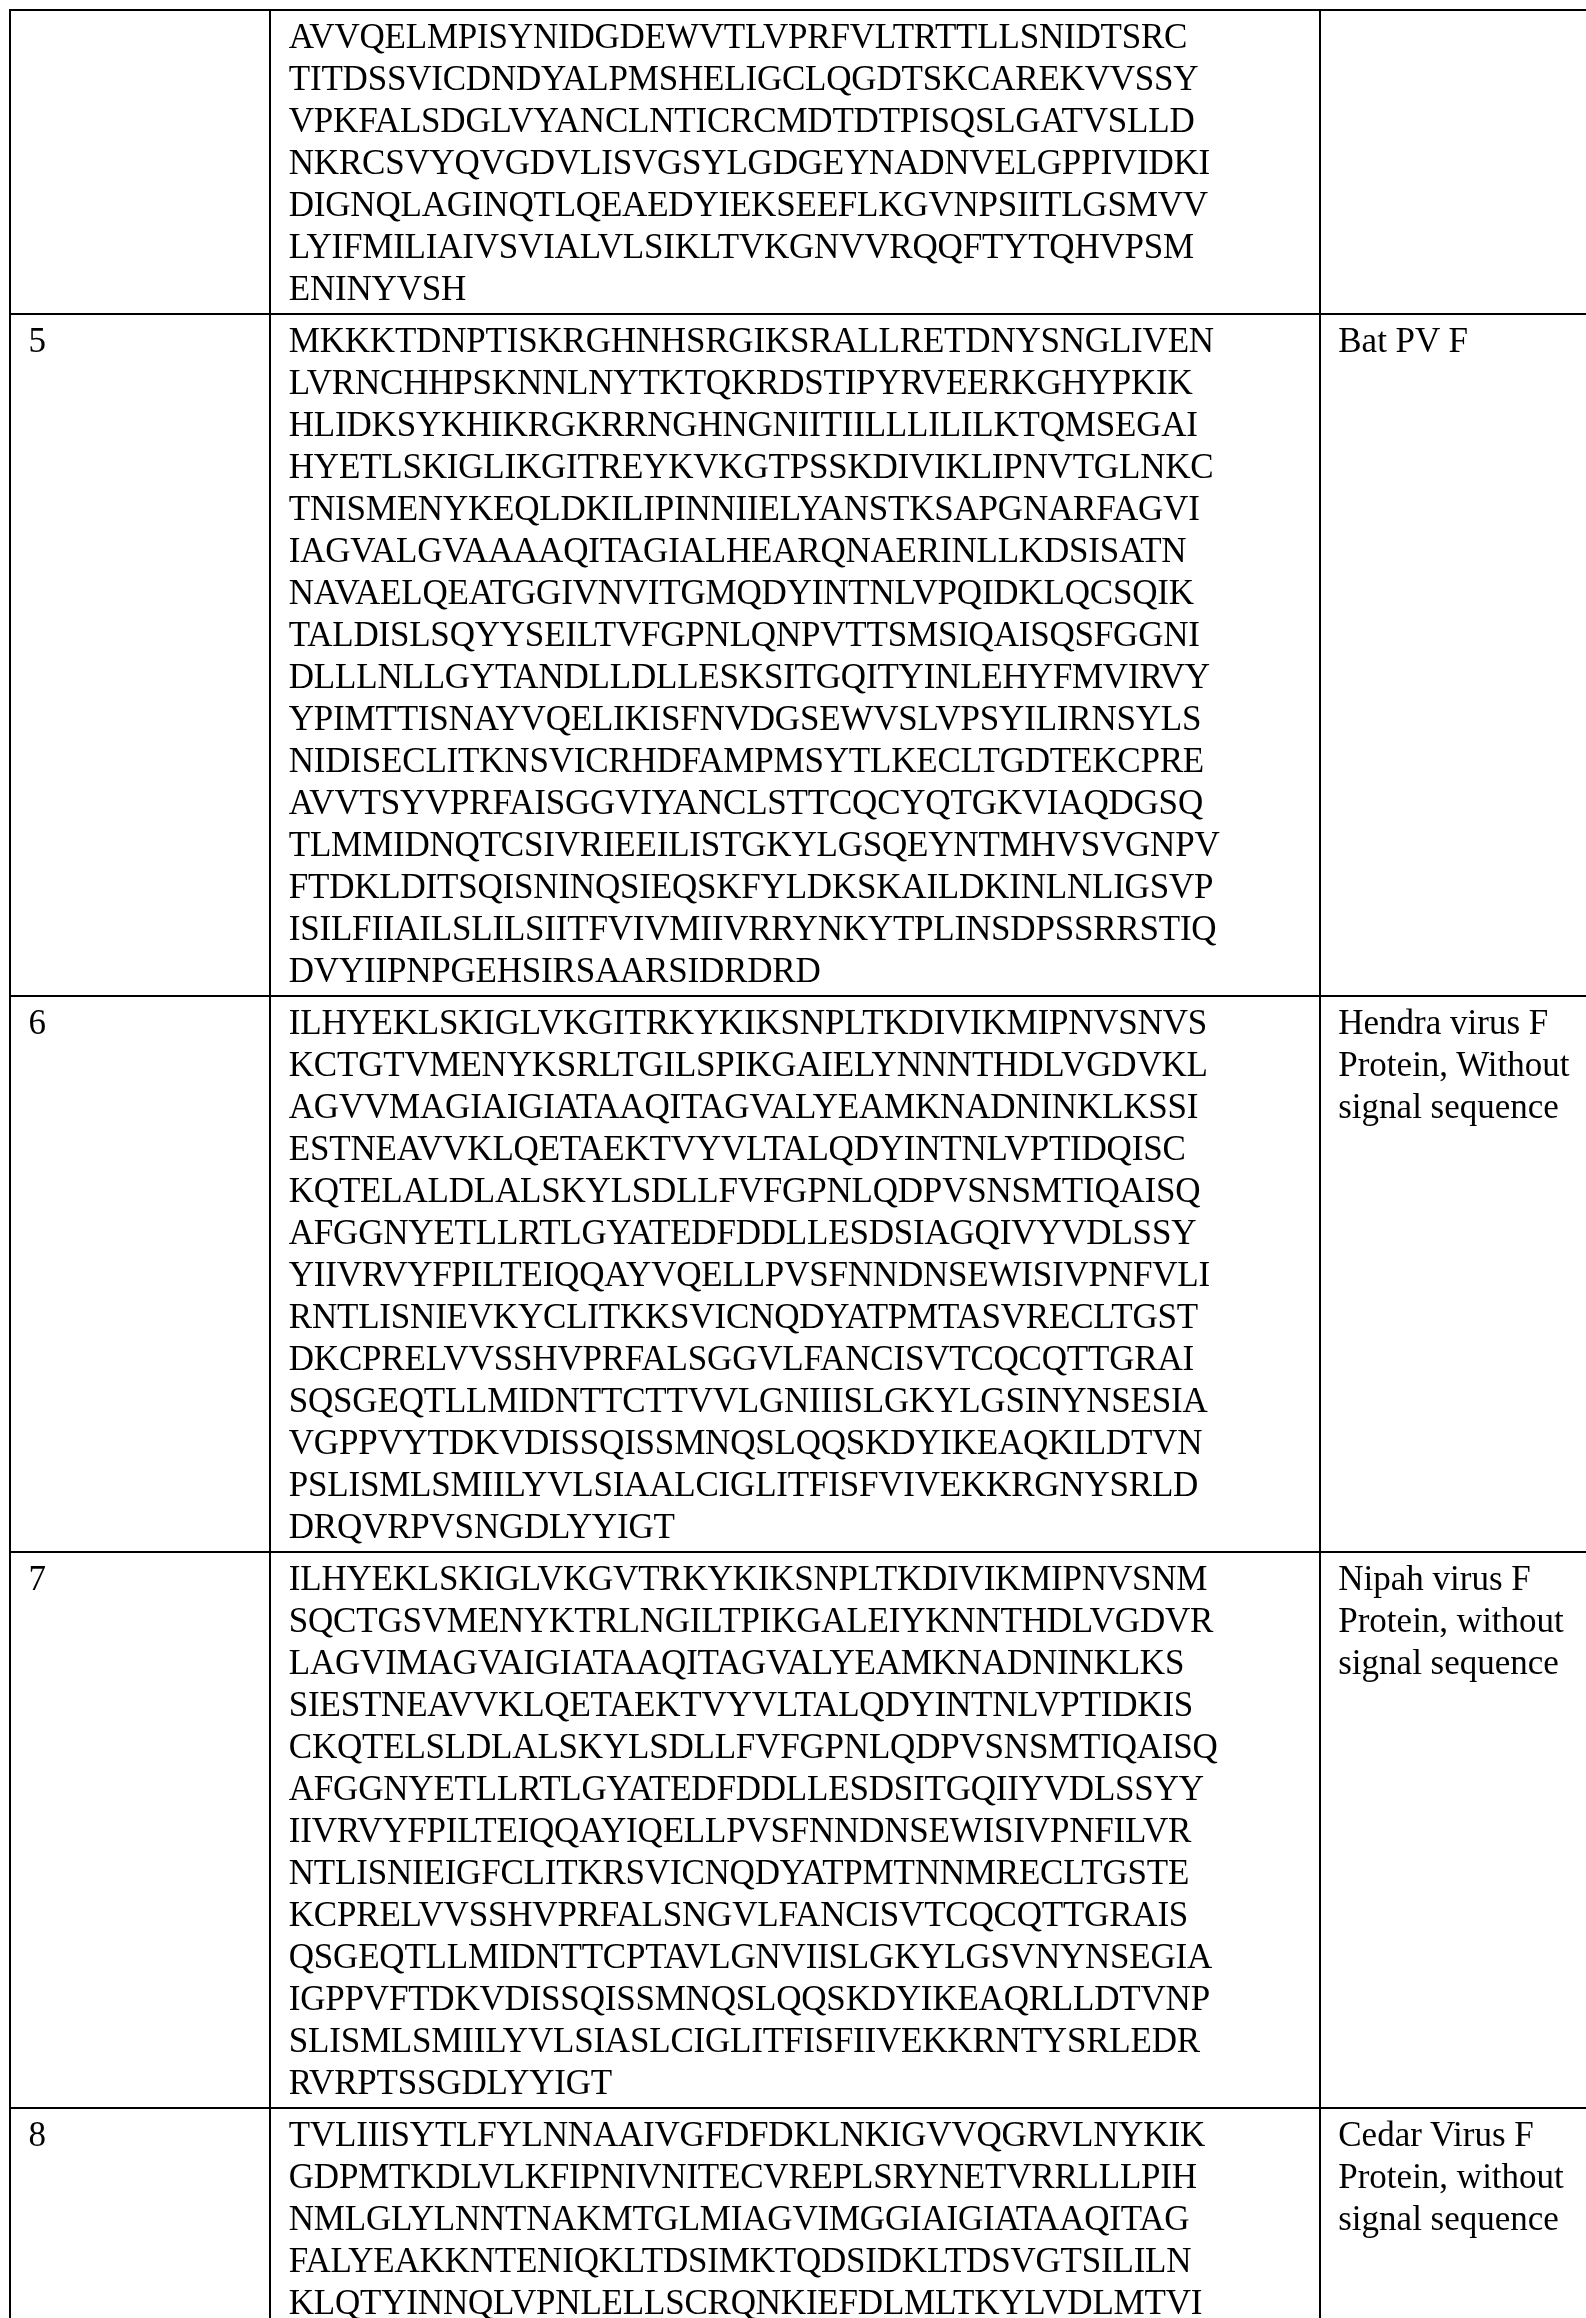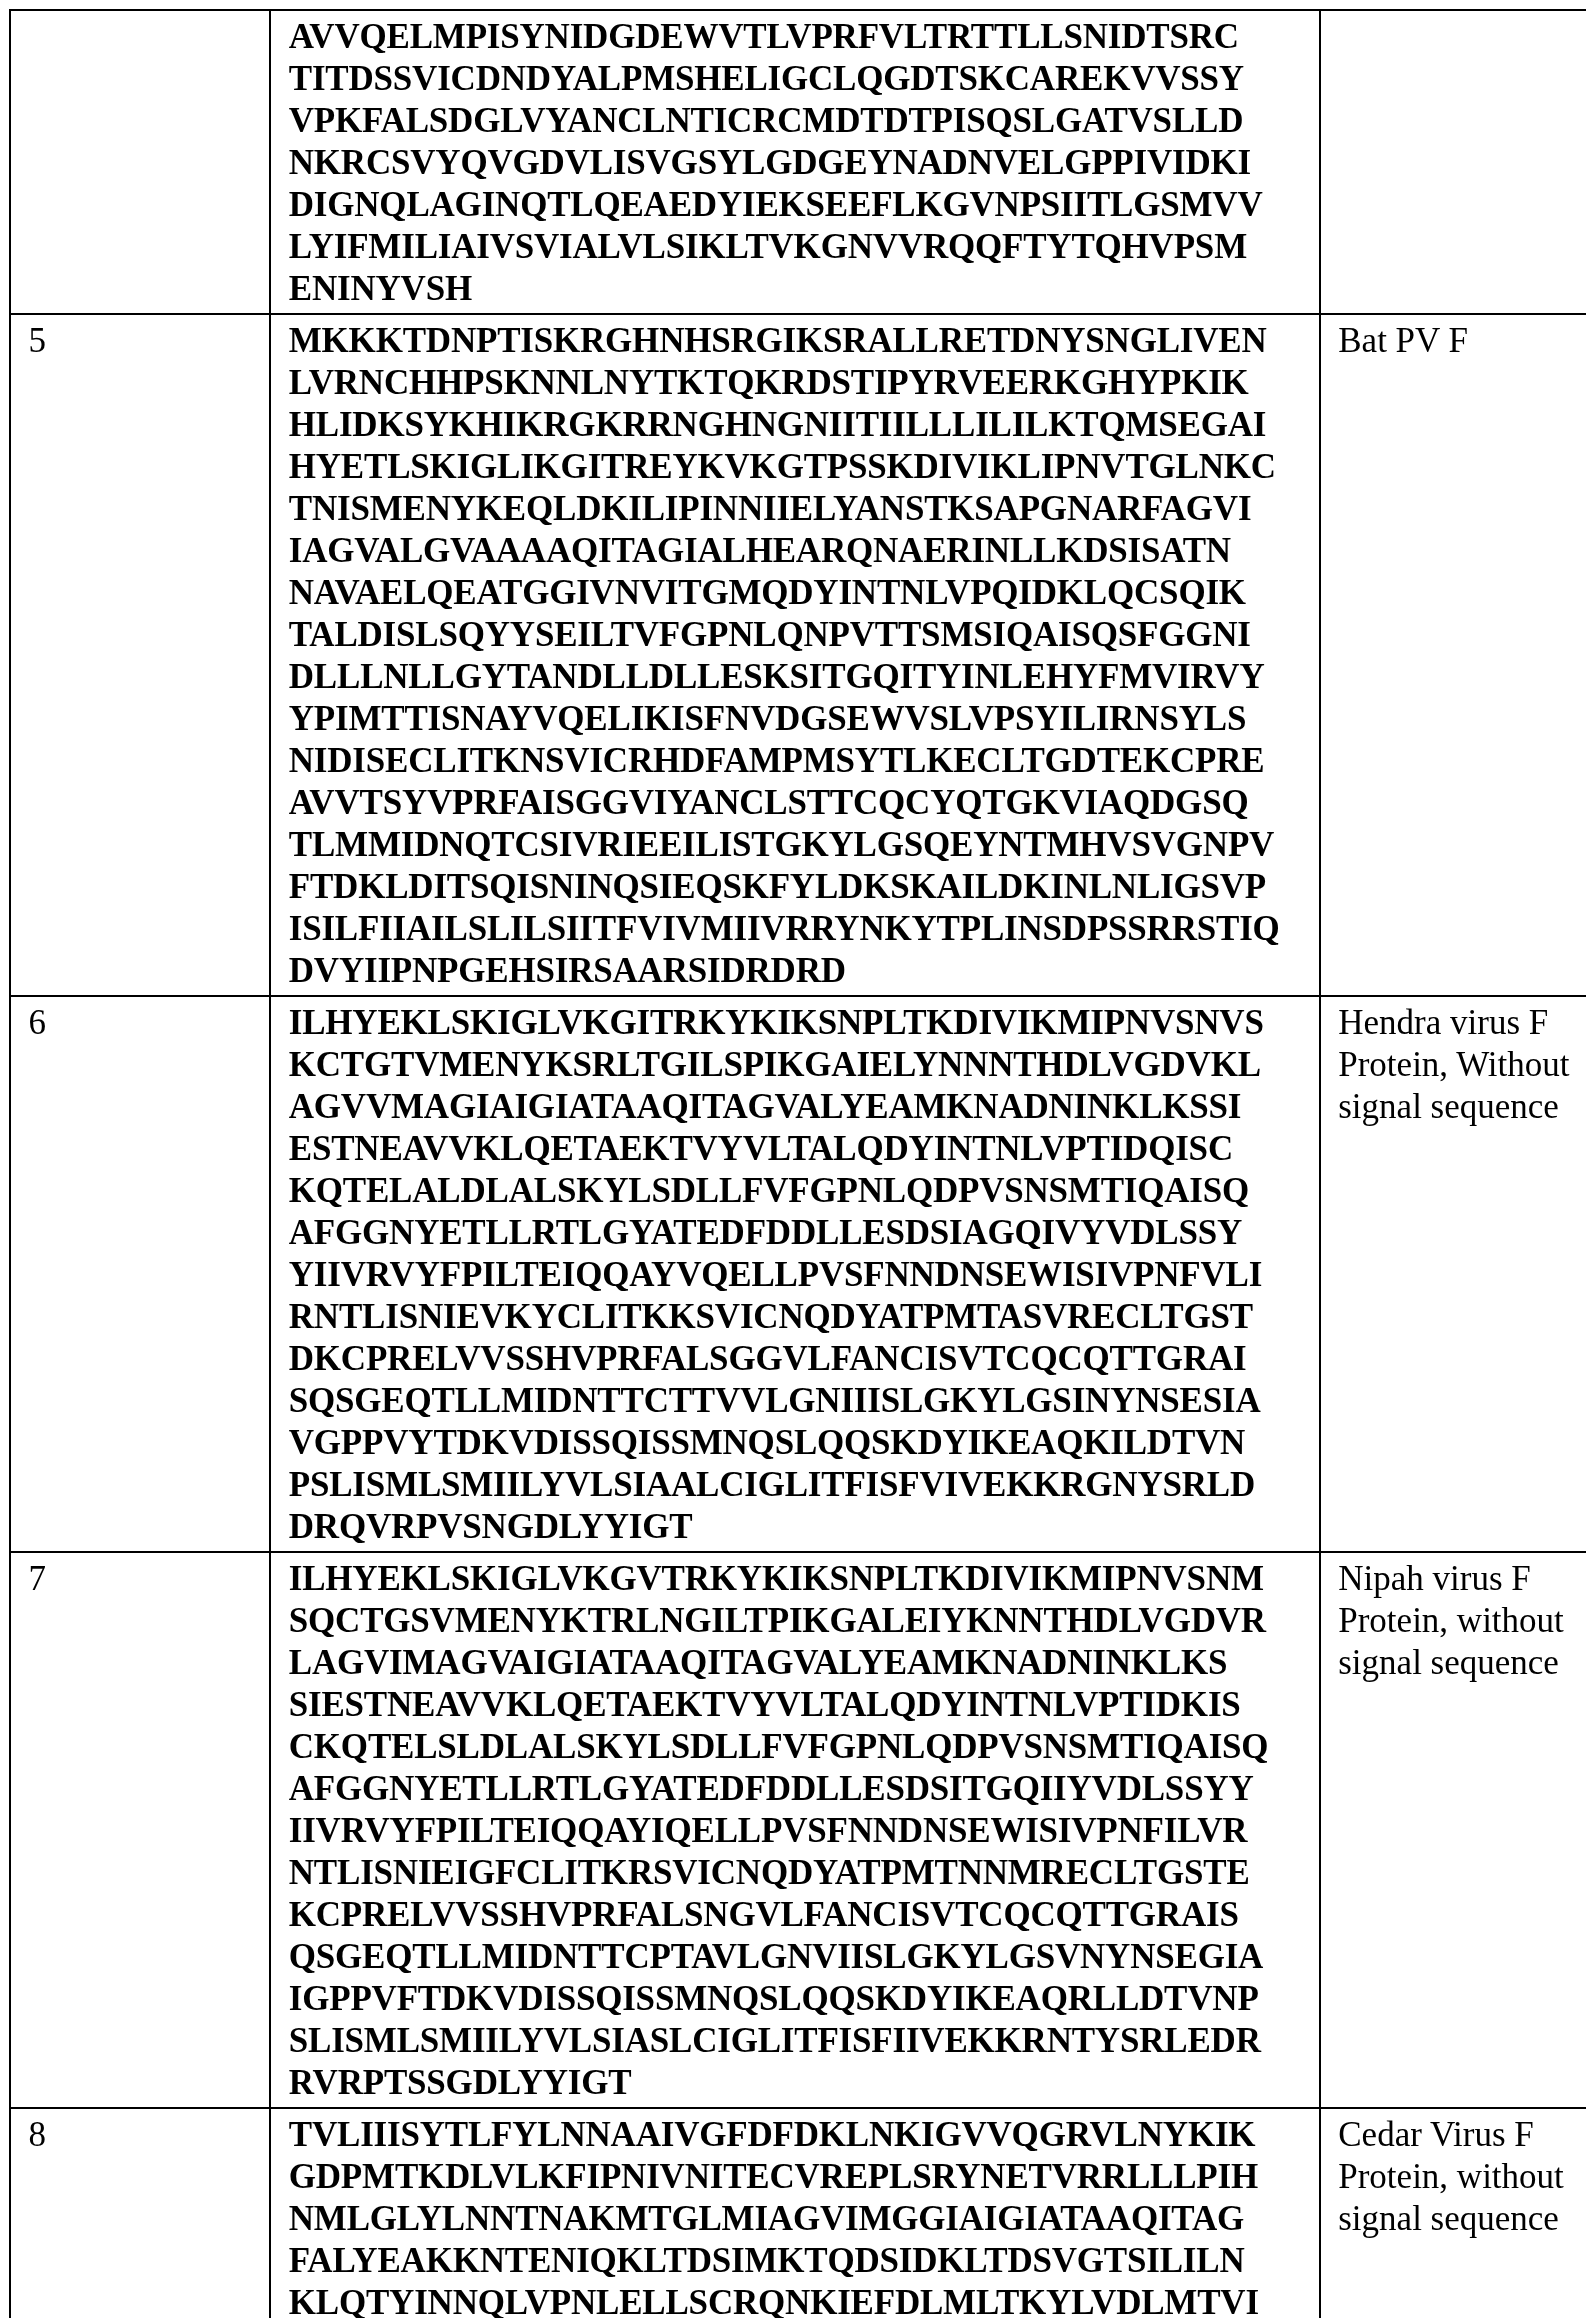--- a/index.html
+++ b/index.html
@@ -15,21 +15,21 @@
   .seq-table td {
     border: 2.4px solid #000;
     vertical-align: top;
     padding: 4.8px 14.5px 3.2px 17.7px;
     font-size: 35px;
     line-height: 42px;
   }
   .seq-table td.col-id { width: 226px; }
   .seq-table td.col-seq { width: 1025px; padding-left: 17.7px; padding-right: 4.8px; }
   .seq-table td.col-desc { width: 316px; padding-left: 17.7px; padding-right: 8px; }
-  .seq-line { display: block; white-space: nowrap; letter-spacing: -0.2px; font-weight: bold; }
+  .seq-line { display: block; white-space: nowrap; letter-spacing: -0.2px; }
   .desc-line { display: block; white-space: nowrap; }
   tr.row-cont td { padding-top: 4.8px; }
 </style>
 </head>
 <body>
 
 <table class="seq-table">
   <tbody id="table-body">
       <tr class="row-cont">
     <td class="col-id"><span class="seq-id"></span></td>

